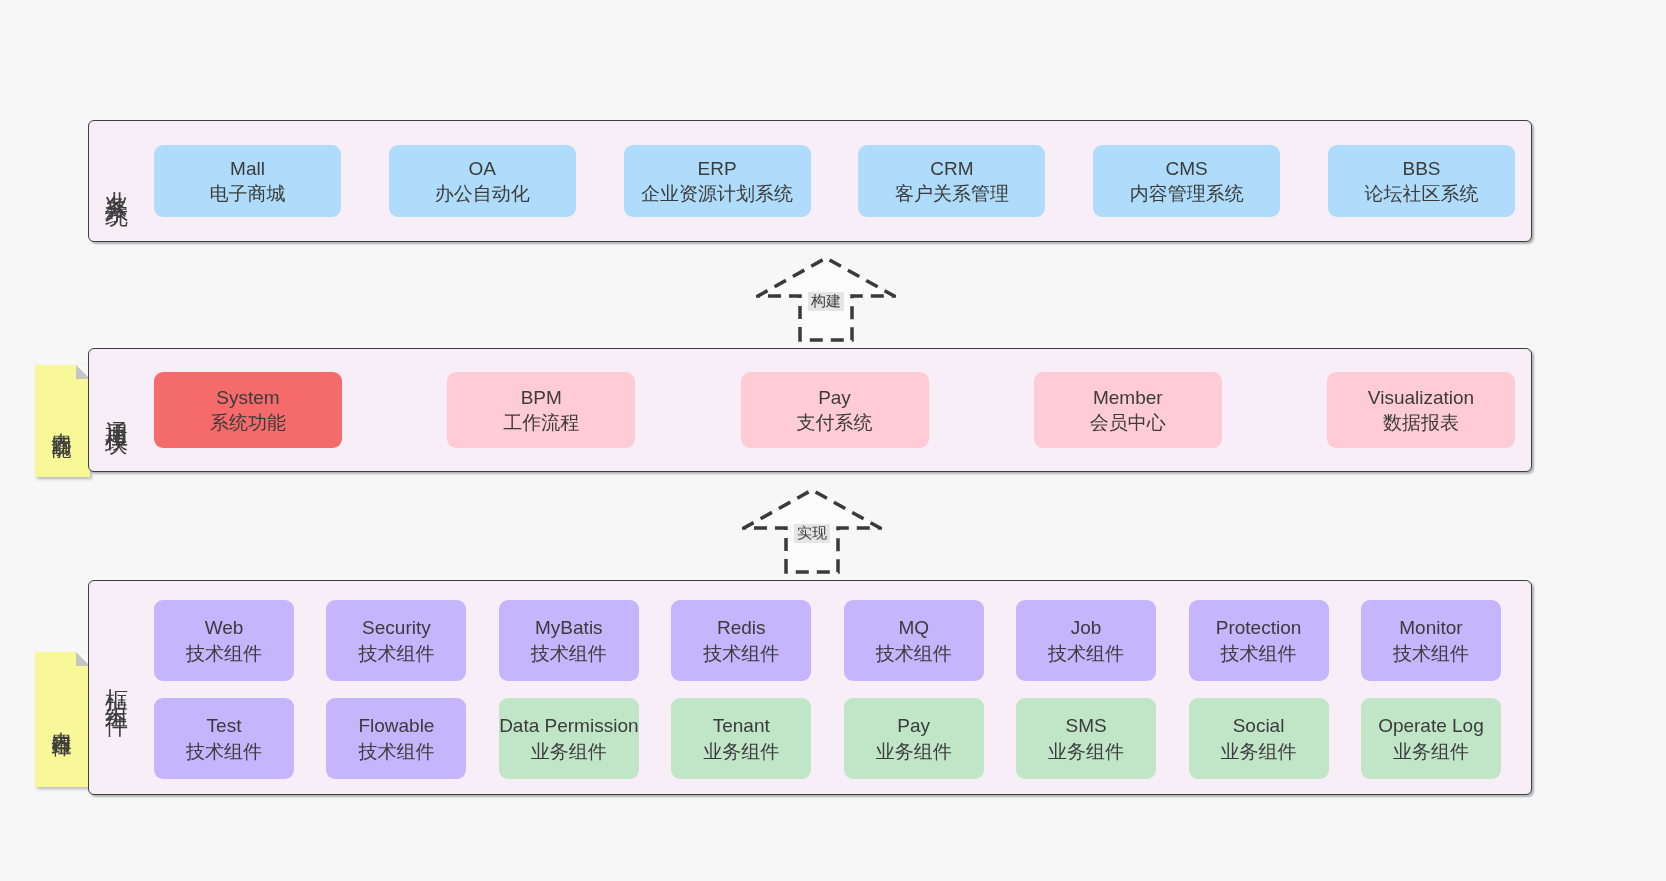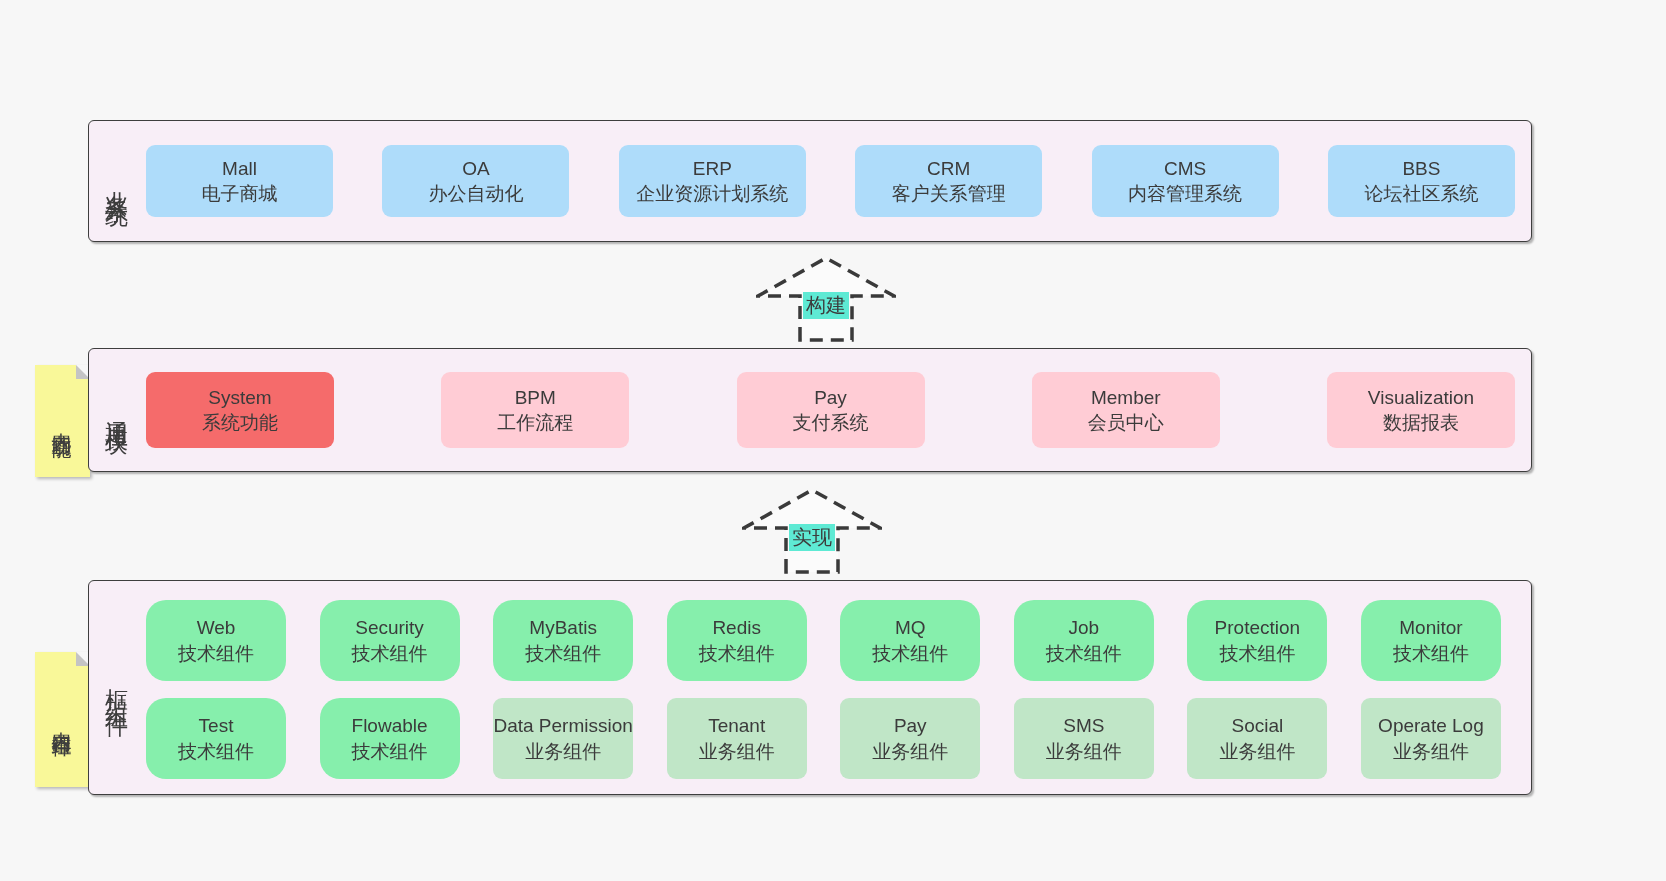--- a/index.html
+++ b/index.html
@@ -30,30 +30,30 @@
     padding-left:57px;padding-right:16px;
     display:flex;justify-content:space-between;align-items:center;
   }
   .band3 .grid{
     position:absolute;top:0;bottom:0;left:0;right:0;
     padding:19px 30px 0 57px;display:flex;flex-direction:column;gap:17px;
   }
   .band3 .row{display:flex;justify-content:space-between;}
   .box{
     display:flex;flex-direction:column;justify-content:center;align-items:center;
-    border-radius:9px;text-align:center;
+    border-radius:9px;text-align:center;margin-left:8px;
   }
   .band1 .box{width:187px;height:72px;}
   .band2 .box{width:188px;height:76px;}
   .band3 .box{width:140px;height:81px;}
   .box-title,.box-sub{font-size:19px;line-height:1.33;color:#3b3b3b;}
   .blue{background:#aedcfa;}
   .red{background:#f56b6b;}
   .pink{background:#ffccd5;}
-  .green{background:#86efac;border-radius:20px;}
+  .green{background:#c4b5fd;}
   .green-light{background:#c0e6c7;}
   
   .sticky{
     position:absolute;left:35px;width:55px;background:#f9f899;
     box-shadow:2px 2px 3px rgba(0,0,0,0.25);z-index:0;
     display:flex;align-items:center;justify-content:center;
   }
   .sticky-1{top:365px;height:112px;}
   .sticky-2{top:652px;height:135px;}
   .sticky::after{
@@ -65,21 +65,21 @@
     writing-mode:vertical-rl;text-orientation:upright;
     font-size:20px;letter-spacing:2px;color:#3d3d3d;white-space:nowrap;
   }
   
   .arrow{position:absolute;width:140px;height:88px;z-index:0;}
   .arrow-1{left:756px;top:254px;}
   .arrow-2{left:742px;top:486px;}
   .arrow svg{position:absolute;inset:0;}
   .arrow-label{
     position:absolute;left:50%;top:38px;transform:translateX(-50%);
-    background:#5eead4;padding:0 3px;font-size:20px;color:#3d3d3d;white-space:nowrap;
+    background:#e5e5e5;padding:0 3px;font-size:15px;color:#3d3d3d;white-space:nowrap;
   }
 </style>
 </head>
 <body>
 
 <div class="stage">
 
   <div class="sticky sticky-1">
     <span class="vtext">内置功能</span>
   </div>

